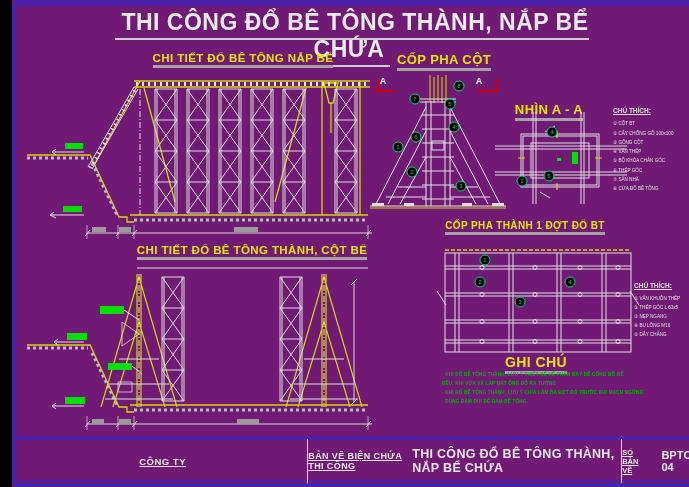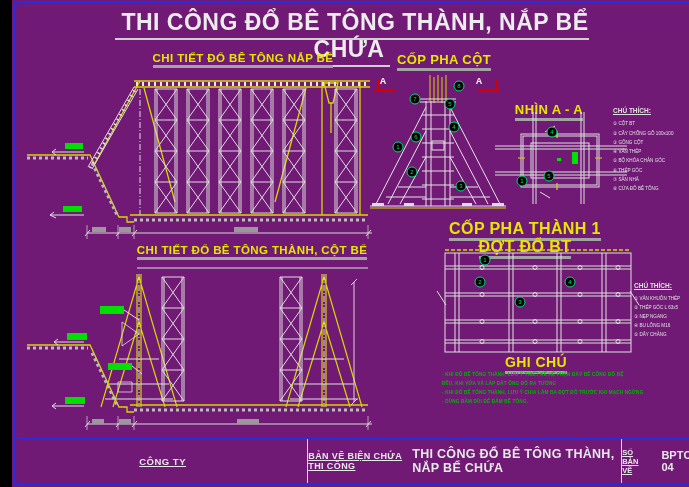--- a/index.html
+++ b/index.html
@@ -11,21 +11,21 @@
         border:1px solid #2a2ade;border-radius:3px;pointer-events:none;}
   .abs{position:absolute;}
   #main-title{left:80px;top:9px;width:520px;text-align:center;
         font-size:23px;font-weight:bold;letter-spacing:.5px;color:#ececec;}
   #main-title span{border-bottom:2px solid #cfcfcf;padding:0 6px 3px 6px;}
   .yhead{color:#e6e600;font-weight:bold;text-align:center;letter-spacing:.4px;}
   .yhead span{border-bottom:3px solid #a3a3a3;padding-bottom:1px;}
   #h-lid{left:122px;top:52px;width:218px;font-size:11.5px;}
   #h-col{left:370px;top:52px;width:124px;font-size:13px;}
   #h-nhin{left:492px;top:102px;width:90px;font-size:13px;}
-  #h-wallform{left:420px;top:220px;width:186px;font-size:16px;}
+  #h-wallform{left:420px;top:220px;width:186px;font-size:10px;}
   #h-walldet{left:114px;top:244px;width:252px;font-size:11.5px;}
   #h-notes{left:493px;top:354px;width:62px;font-size:14px;}
   .legend{line-height:9.3px;color:#e0e0e0;}
   #legend1{left:601px;top:106px;width:85px;}
   #legend2{left:622px;top:281px;width:64px;line-height:9px;}
   .legend .ltitle{font-size:6.5px;font-weight:bold;text-decoration:underline;margin-bottom:4px;}
   .legend .litem{font-size:4.6px;white-space:nowrap;}
   #notes-list{left:430px;top:370px;width:256px;color:#00b400;font-size:4.6px;
         line-height:9px;letter-spacing:.2px;}
   #notes-list .litem{white-space:nowrap;font-weight:bold;}

